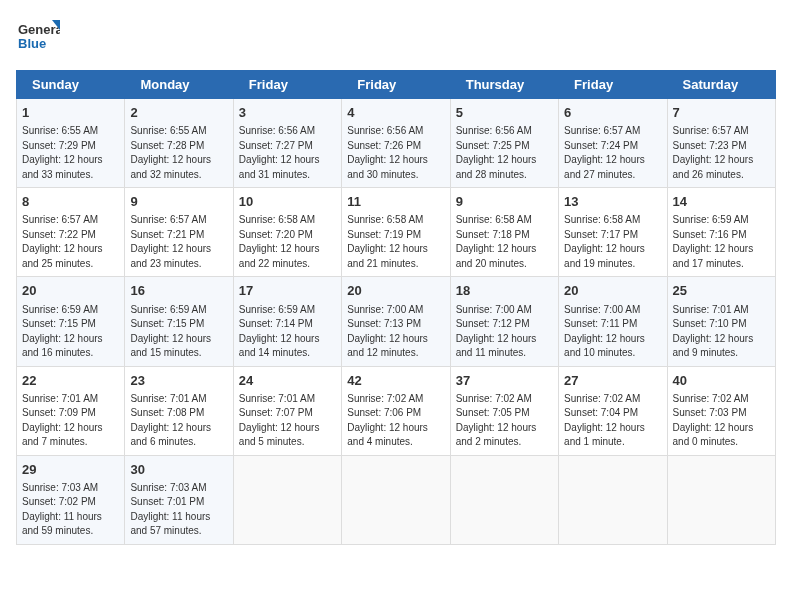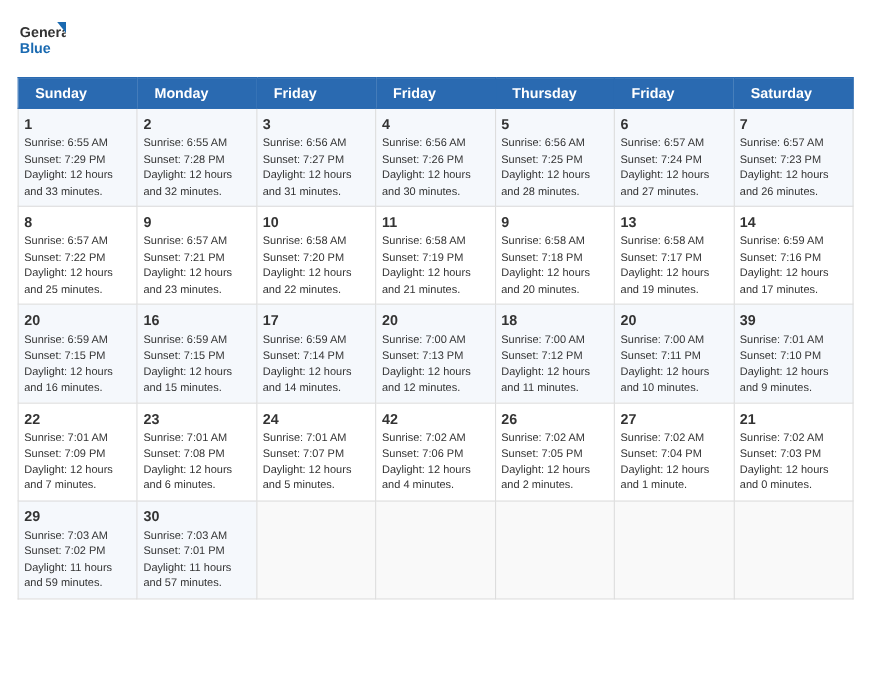--- a/index.html
+++ b/index.html
@@ -250,21 +250,21 @@
 and 11 minutes.</div>
         </td>
         <td>
           <span class="day-number">20</span>
           <div class="day-info" style="white-space: pre-line;">Sunrise: 7:00 AM
 Sunset: 7:11 PM
 Daylight: 12 hours
 and 10 minutes.</div>
         </td>
         <td>
-          <span class="day-number">39</span>
+          <span class="day-number">25</span>
           <div class="day-info" style="white-space: pre-line;">Sunrise: 7:01 AM
 Sunset: 7:10 PM
 Daylight: 12 hours
 and 9 minutes.</div>
         </td>
       </tr>
       <tr>
         <td>
           <span class="day-number">22</span>
           <div class="day-info" style="white-space: pre-line;">Sunrise: 7:01 AM
@@ -287,35 +287,35 @@
 and 5 minutes.</div>
         </td>
         <td>
           <span class="day-number">42</span>
           <div class="day-info" style="white-space: pre-line;">Sunrise: 7:02 AM
 Sunset: 7:06 PM
 Daylight: 12 hours
 and 4 minutes.</div>
         </td>
         <td>
-          <span class="day-number">26</span>
+          <span class="day-number">37</span>
           <div class="day-info" style="white-space: pre-line;">Sunrise: 7:02 AM
 Sunset: 7:05 PM
 Daylight: 12 hours
 and 2 minutes.</div>
         </td>
         <td>
           <span class="day-number">27</span>
           <div class="day-info" style="white-space: pre-line;">Sunrise: 7:02 AM
 Sunset: 7:04 PM
 Daylight: 12 hours
 and 1 minute.</div>
         </td>
         <td>
-          <span class="day-number">21</span>
+          <span class="day-number">40</span>
           <div class="day-info" style="white-space: pre-line;">Sunrise: 7:02 AM
 Sunset: 7:03 PM
 Daylight: 12 hours
 and 0 minutes.</div>
         </td>
       </tr>
       <tr>
         <td>
           <span class="day-number">29</span>
           <div class="day-info" style="white-space: pre-line;">Sunrise: 7:03 AM

